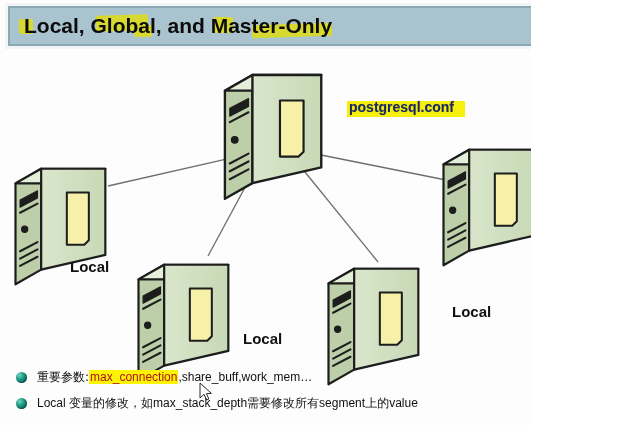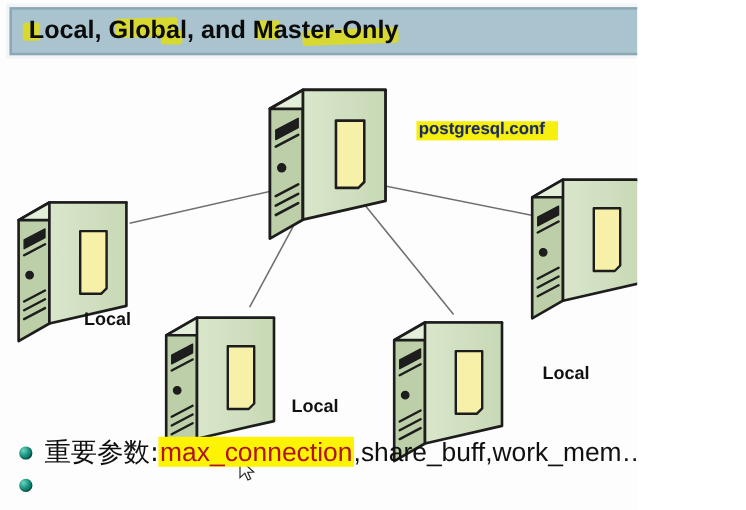--- a/index.html
+++ b/index.html
@@ -91,21 +91,21 @@
   .bullet-dot {
     width: 11px; height: 11px;
     border-radius: 50%;
     margin-top: 5px;
     margin-right: 10px;
     flex: 0 0 auto;
     background: radial-gradient(circle at 32% 30%, #6fd6c0 0%, #16907c 45%, #046257 100%);
     box-shadow: inset -1px -1px 1px rgba(0,0,0,.35);
   }
   .bullet-text {
-    font-size: 22px;
+    font-size: 12px;
     color: #101010;
     line-height: 20px;
   }
   .code-hl {
     background: #fcf403;
     color: #b11217;
     padding: 0 1px;
   }
   .cjk { font-family: "DejaVu Sans", sans-serif; }
 </style>
@@ -216,17 +216,20 @@
 
     <div class="bullet-row">
       <span class="bullet-dot"></span>
       <span class="bullet-text">
         <span class="cjk">重要参数:</span><span class="code-hl">max_connection</span><span>,share_buff,work_mem…</span>
       </span>
     </div>
 
     <div class="bullet-row">
       <span class="bullet-dot"></span>
+      <span class="bullet-text">
+        <span>Local </span><span class="cjk">变量的修改，如</span><span>max_stack_depth</span><span class="cjk">需要修改所有</span><span>segment</span><span class="cjk">上的</span><span>value</span>
+      </span>
     </div>
 
   </div>
 
 </div>
 
 </body></html>

